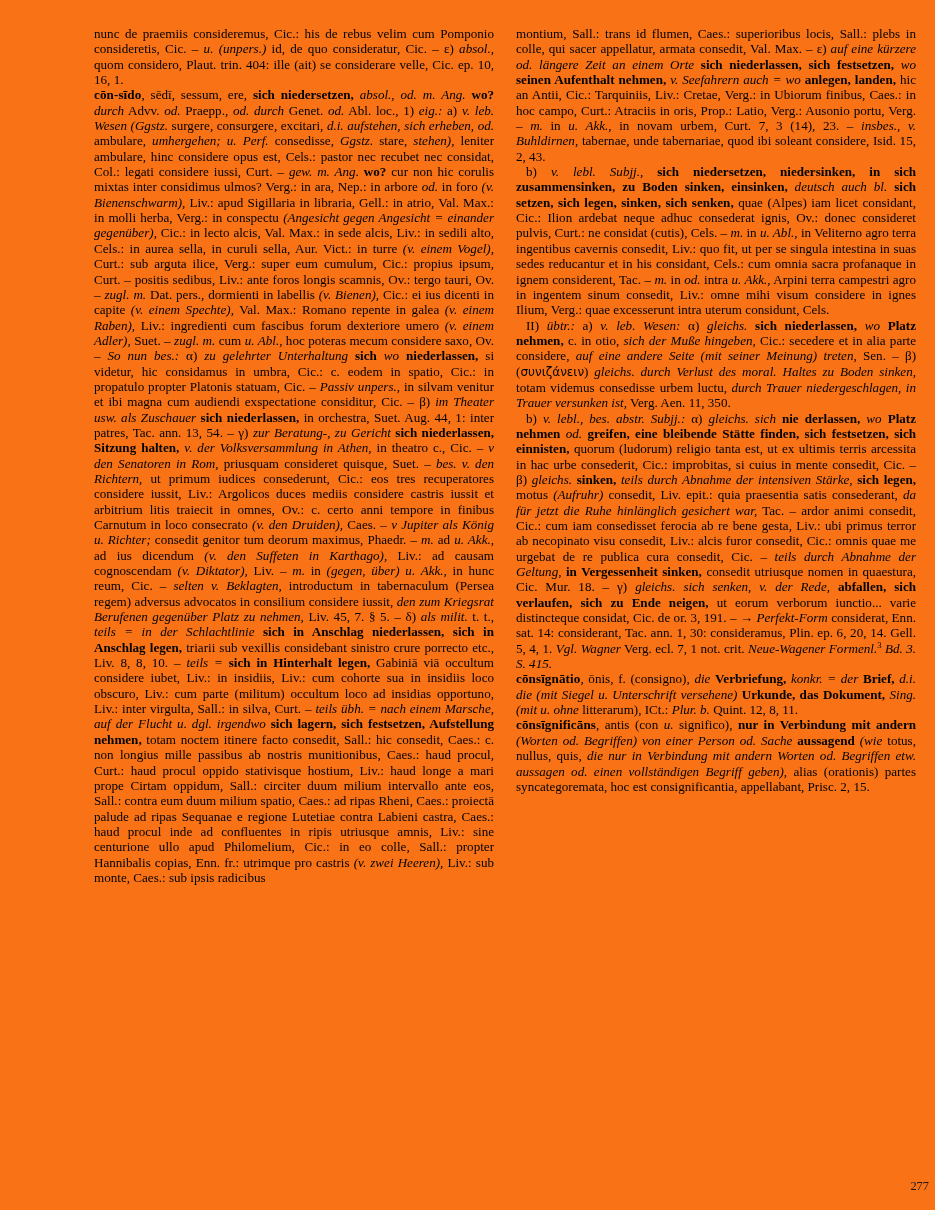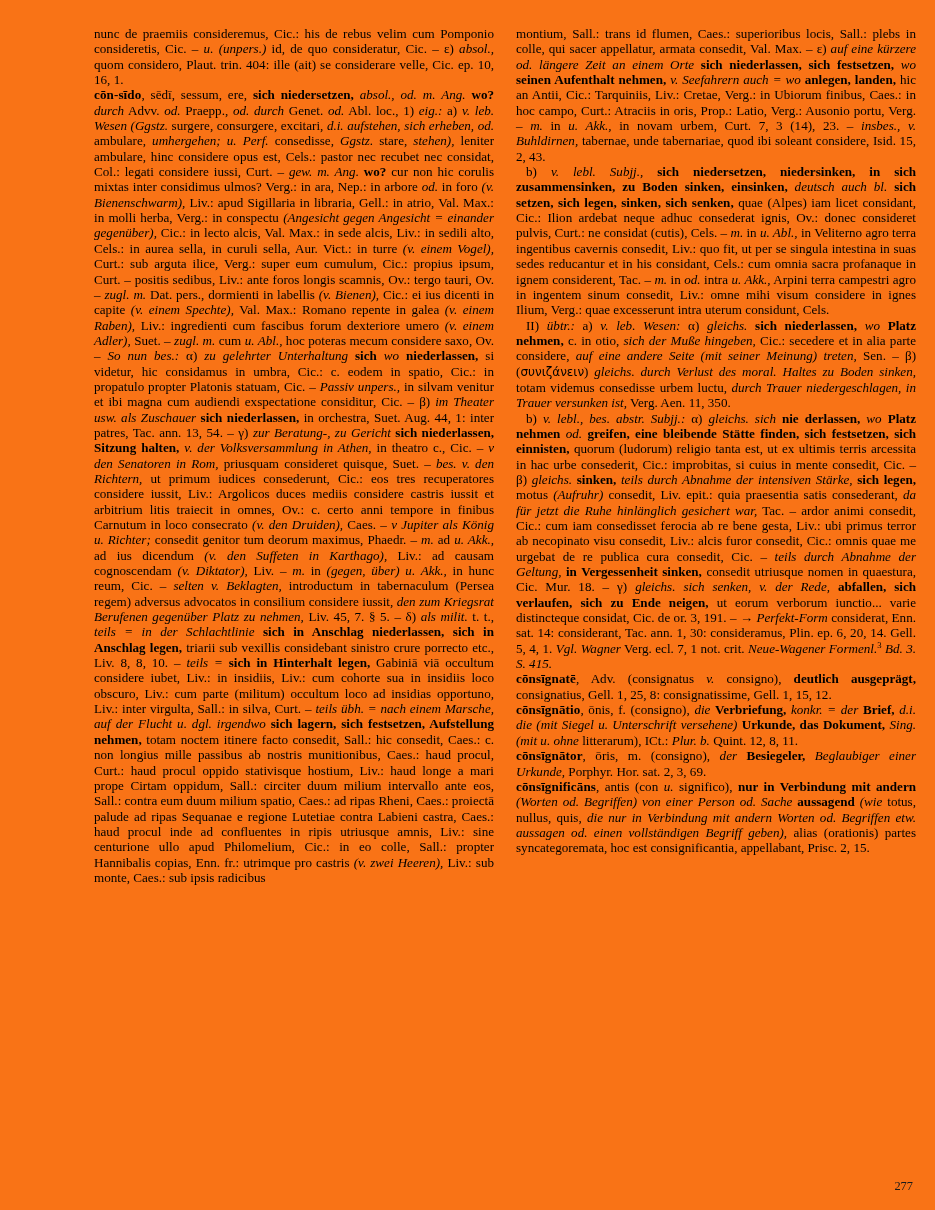--- a/index.html
+++ b/index.html
@@ -65,21 +65,21 @@
     font-size: 12px;
   }
   .sup {
     font-size: 8.6px;
     vertical-align: super;
     line-height: 0;
   }
 
   .folio {
     position: absolute;
-    right: 22px;
+    right: 6px;
     bottom: 16px;
     font-size: 12.4px;
     font-family: "Liberation Serif", "DejaVu Serif", serif;
     color: #1a1a1a;
   }
 </style>
 </head>
 <body>
 
 <div class="page">
@@ -89,23 +89,21 @@
     <div class="col col-left" id="left-col">
         <p class="entry"><span>nunc de praemiis consideremus, Cic.: his de rebus velim cum Pomponio consideretis, Cic. – </span><i>u. (unpers.)</i><span> id, de quo consideratur, Cic. – ε) </span><i>absol.,</i><span> quom considero, Plaut. trin. 404: ille (ait) se considerare velle, Cic. ep. 10, 16, 1.</span></p>
         <p class="entry"><span class="hw">cōn-sīdo</span><span>, sēdī, sessum, ere, </span><span class="bi">sich niedersetzen,</span><i> absol., od. m. Ang. </i><span class="bi">wo?</span><i> durch</i><span> Advv. </span><i>od.</i><span> Praepp., </span><i>od. durch</i><span> Genet. </span><i>od.</i><span> Abl. loc., 1) </span><i>eig.:</i><span> a) </span><i>v. leb. Wesen (Ggstz.</i><span> surgere, consurgere, excitari, </span><i>d.i. aufstehen, sich erheben, od.</i><span> ambulare, </span><i>umhergehen; u. Perf.</i><span> consedisse, </span><i>Ggstz.</i><span> stare, </span><i>stehen),</i><span> leniter ambulare, hinc considere opus est, Cels.: pastor nec recubet nec considat, Col.: legati considere iussi, Curt. – </span><i>gew. m. Ang.</i><span> </span><span class="bi">wo?</span><span> cur non hic corulis mixtas inter considimus ulmos? Verg.: in ara, Nep.: in arbore </span><i>od.</i><span> in foro </span><i>(v. Bienenschwarm),</i><span> Liv.: apud Sigillaria in libraria, Gell.: in atrio, Val. Max.: in molli herba, Verg.: in conspectu </span><i>(Angesicht gegen Angesicht = einander gegenüber),</i><span> Cic.: in lecto alcis, Val. Max.: in sede alcis, Liv.: in sedili alto, Cels.: in aurea sella, in curuli sella, Aur. Vict.: in turre </span><i>(v. einem Vogel),</i><span> Curt.: sub arguta ilice, Verg.: super eum cumulum, Cic.: propius ipsum, Curt. – positis sedibus, Liv.: ante foros longis scamnis, Ov.: tergo tauri, Ov. – </span><i>zugl. m.</i><span> Dat. pers., dormienti in labellis </span><i>(v. Bienen),</i><span> Cic.: ei ius dicenti in capite </span><i>(v. einem Spechte),</i><span> Val. Max.: Romano repente in galea </span><i>(v. einem Raben),</i><span> Liv.: ingredienti cum fascibus forum dexteriore umero </span><i>(v. einem Adler),</i><span> Suet. – </span><i>zugl. m.</i><span> cum </span><i>u. Abl.,</i><span> hoc poteras mecum considere saxo, Ov. – </span><i>So nun bes.:</i><span> α) </span><i>zu gelehrter Unterhaltung </i><span class="bi">sich</span><i> wo </i><span class="bi">niederlassen,</span><span> si videtur, hic considamus in umbra, Cic.: c. eodem in spatio, Cic.: in propatulo propter Platonis statuam, Cic. – </span><i>Passiv unpers.,</i><span> in silvam venitur et ibi magna cum audiendi exspectatione considitur, Cic. – β) </span><i>im Theater usw. als Zuschauer </i><span class="bi">sich niederlassen,</span><span> in orchestra, Suet. Aug. 44, 1: inter patres, Tac. ann. 13, 54. – γ) </span><i>zur Beratung-, zu Gericht </i><span class="bi">sich niederlassen, Sitzung halten,</span><i> v. der Volksversammlung in Athen,</i><span> in theatro c., Cic. – </span><i>v den Senatoren in Rom,</i><span> priusquam consideret quisque, Suet. – </span><i>bes. v. den Richtern,</i><span> ut primum iudices consederunt, Cic.: eos tres recuperatores considere iussit, Liv.: Argolicos duces mediis considere castris iussit et arbitrium litis traiecit in omnes, Ov.: c. certo anni tempore in finibus Carnutum in loco consecrato </span><i>(v. den Druiden),</i><span> Caes. – </span><i>v Jupiter als König u. Richter;</i><span> consedit genitor tum deorum maximus, Phaedr. – </span><i>m.</i><span> ad </span><i>u. Akk.,</i><span> ad ius dicendum </span><i>(v. den Suffeten in Karthago),</i><span> Liv.: ad causam cognoscendam </span><i>(v. Diktator),</i><span> Liv. – </span><i>m.</i><span> in </span><i>(gegen, über) u. Akk.,</i><span> in hunc reum, Cic. – </span><i>selten v. Beklagten,</i><span> introductum in tabernaculum (Persea regem) adversus advocatos in consilium considere iussit, </span><i>den zum Kriegsrat Berufenen gegenüber Platz zu nehmen,</i><span> Liv. 45, 7. § 5. – δ) </span><i>als milit.</i><span> t. t., </span><i>teils = in der Schlachtlinie </i><span class="bi">sich in Anschlag niederlassen, sich in Anschlag legen,</span><span> triarii sub vexillis considebant sinistro crure porrecto etc., Liv. 8, 8, 10. – </span><i>teils = </i><span class="bi">sich in Hinterhalt legen,</span><span> Gabiniā viā occultum considere iubet, Liv.: in insidiis, Liv.: cum cohorte sua in insidiis loco obscuro, Liv.: cum parte (militum) occultum loco ad insidias opportuno, Liv.: inter virgulta, Sall.: in silva, Curt. – </span><i>teils übh. = nach einem Marsche, auf der Flucht u. dgl. irgendwo </i><span class="bi">sich lagern, sich festsetzen, Aufstellung nehmen,</span><span> totam noctem itinere facto consedit, Sall.: hic consedit, Caes.: c. non longius mille passibus ab nostris munitionibus, Caes.: haud procul, Curt.: haud procul oppido stativisque hostium, Liv.: haud longe a mari prope Cirtam oppidum, Sall.: circiter duum milium intervallo ante eos, Sall.: contra eum duum milium spatio, Caes.: ad ripas Rheni, Caes.: proiectā palude ad ripas Sequanae e regione Lutetiae contra Labieni castra, Caes.: haud procul inde ad confluentes in ripis utriusque amnis, Liv.: sine centurione ullo apud Philomelium, Cic.: in eo colle, Sall.: propter Hannibalis copias, Enn. fr.: utrimque pro castris </span><i>(v. zwei Heeren),</i><span> Liv.: sub monte, Caes.: sub ipsis radicibus</span></p>
       </div>
 
     <div class="col col-right" id="right-col">
         <p class="entry"><span>montium, Sall.: trans id flumen, Caes.: superioribus locis, Sall.: plebs in colle, qui sacer appellatur, armata consedit, Val. Max. – ε) </span><i>auf eine kürzere od. längere Zeit an einem Orte </i><span class="bi">sich niederlassen, sich festsetzen,</span><i> wo </i><span class="bi">seinen Aufenthalt nehmen,</span><i> v. Seefahrern auch = wo </i><span class="bi">anlegen, landen,</span><span> hic an Antii, Cic.: Tarquiniis, Liv.: Cretae, Verg.: in Ubiorum finibus, Caes.: in hoc campo, Curt.: Atraciis in oris, Prop.: Latio, Verg.: Ausonio portu, Verg. – </span><i>m.</i><span> in </span><i>u. Akk.,</i><span> in novam urbem, Curt. 7, 3 (14), 23. – </span><i>insbes., v. Buhldirnen,</i><span> tabernae, unde tabernariae, quod ibi soleant considere, Isid. 15, 2, 43.</span></p>
         <p class="entry ind"><span>b) </span><i>v. lebl. Subjj., </i><span class="bi">sich niedersetzen, niedersinken, in sich zusammensinken, zu Boden sinken, einsinken,</span><i> deutsch auch bl. </i><span class="bi">sich setzen, sich legen, sinken, sich senken,</span><span> quae (Alpes) iam licet considant, Cic.: Ilion ardebat neque adhuc consederat ignis, Ov.: donec consideret pulvis, Curt.: ne considat (cutis), Cels. – </span><i>m.</i><span> in </span><i>u. Abl.,</i><span> in Veliterno agro terra ingentibus cavernis consedit, Liv.: quo fit, ut per se singula intestina in suas sedes reducantur et in his considant, Cels.: cum omnia sacra profanaque in ignem considerent, Tac. – </span><i>m.</i><span> in </span><i>od.</i><span> intra </span><i>u. Akk.,</i><span> Arpini terra campestri agro in ingentem sinum consedit, Liv.: omne mihi visum considere in ignes Ilium, Verg.: quae excesserunt intra uterum considunt, Cels.</span></p>
         <p class="entry ind"><span>II) </span><i>übtr.:</i><span> a) </span><i>v. leb. Wesen:</i><span> α) </span><i>gleichs. </i><span class="bi">sich niederlassen,</span><i> wo </i><span class="bi">Platz nehmen,</span><span> c. in otio, </span><i>sich der Muße hingeben,</i><span> Cic.: secedere et in alia parte considere, </span><i>auf eine andere Seite (mit seiner Meinung) treten,</i><span> Sen. – β) (</span><span class="greek">συνιζάνειν</span><span>) </span><i>gleichs. durch Verlust des moral. Haltes zu Boden sinken,</i><span> totam videmus consedisse urbem luctu, </span><i>durch Trauer niedergeschlagen, in Trauer versunken ist,</i><span> Verg. Aen. 11, 350.</span></p>
         <p class="entry ind"><span>b) </span><i>v. lebl., bes. abstr. Subjj.:</i><span> α) </span><i>gleichs. sich </i><span class="bi">nie derlassen,</span><i> wo </i><span class="bi">Platz nehmen</span><i> od. </i><span class="bi">greifen, eine bleibende Stätte finden, sich festsetzen, sich einnisten,</span><span> quorum (ludorum) religio tanta est, ut ex ultimis terris arcessita in hac urbe consederit, Cic.: improbitas, si cuius in mente consedit, Cic. – β) </span><i>gleichs. </i><span class="bi">sinken,</span><i> teils durch Abnahme der intensiven Stärke, </i><span class="bi">sich legen,</span><span> motus </span><i>(Aufruhr)</i><span> consedit, Liv. epit.: quia praesentia satis consederant, </span><i>da für jetzt die Ruhe hinlänglich gesichert war,</i><span> Tac. – ardor animi consedit, Cic.: cum iam consedisset ferocia ab re bene gesta, Liv.: ubi primus terror ab necopinato visu consedit, Liv.: alcis furor consedit, Cic.: omnis quae me urgebat de re publica cura consedit, Cic. – </span><i>teils durch Abnahme der Geltung, </i><span class="bi">in Vergessenheit sinken,</span><span> consedit utriusque nomen in quaestura, Cic. Mur. 18. – γ) </span><i>gleichs. sich senken, v. der Rede, </i><span class="bi">abfallen, sich verlaufen, sich zu Ende neigen,</span><span> ut eorum verborum iunctio... varie distincteque considat, Cic. de or. 3, 191. – → </span><i>Perfekt-Form</i><span> considerat, Enn. sat. 14: considerant, Tac. ann. 1, 30: consideramus, Plin. ep. 6, 20, 14. Gell. 5, 4, 1. </span><i>Vgl. Wagner</i><span> Verg. ecl. 7, 1 not. crit. </span><i>Neue-Wagener Formenl.</i><span class="sup">3</span><i> Bd. 3. S. 415.</i></p>
-        <p class="entry"><span class="hw">cōnsīgnatē</span><span>, Adv. (consignatus </span><i>v.</i><span> consigno), </span><span class="bi">deutlich ausgeprägt,</span><span> consignatius, Gell. 1, 25, 8: consignatissime, Gell. 1, 15, 12.</span></p>
         <p class="entry"><span class="hw">cōnsīgnātio</span><span>, ōnis, f. (consigno), </span><i>die </i><span class="bi">Verbriefung,</span><i> konkr. = der </i><span class="bi">Brief,</span><i> d.i. die (mit Siegel u. Unterschrift versehene) </i><span class="bi">Urkunde, das Dokument,</span><i> Sing. (mit u. ohne</i><span> litterarum), ICt.: </span><i>Plur. b.</i><span> Quint. 12, 8, 11.</span></p>
-        <p class="entry"><span class="hw">cōnsīgnātor</span><span>, ōris, m. (consigno), </span><i>der </i><span class="bi">Besiegeler,</span><i> Beglaubiger einer Urkunde,</i><span> Porphyr. Hor. sat. 2, 3, 69.</span></p>
         <p class="entry"><span class="hw">cōnsīgnificāns</span><span>, antis (con </span><i>u.</i><span> significo), </span><span class="bi">nur in Verbindung mit andern</span><i> (Worten od. Begriffen) von einer Person od. Sache </i><span class="bi">aussagend</span><i> (wie</i><span> totus, nullus, quis, </span><i>die nur in Verbindung mit andern Worten od. Begriffen etw. aussagen od. einen vollständigen Begriff geben),</i><span> alias (orationis) partes syncategoremata, hoc est consignificantia, appellabant, Prisc. 2, 15.</span></p>
       </div>
 
   </div>
 
   <div class="folio">277</div>
 
 </div>
 
 </body></html>

